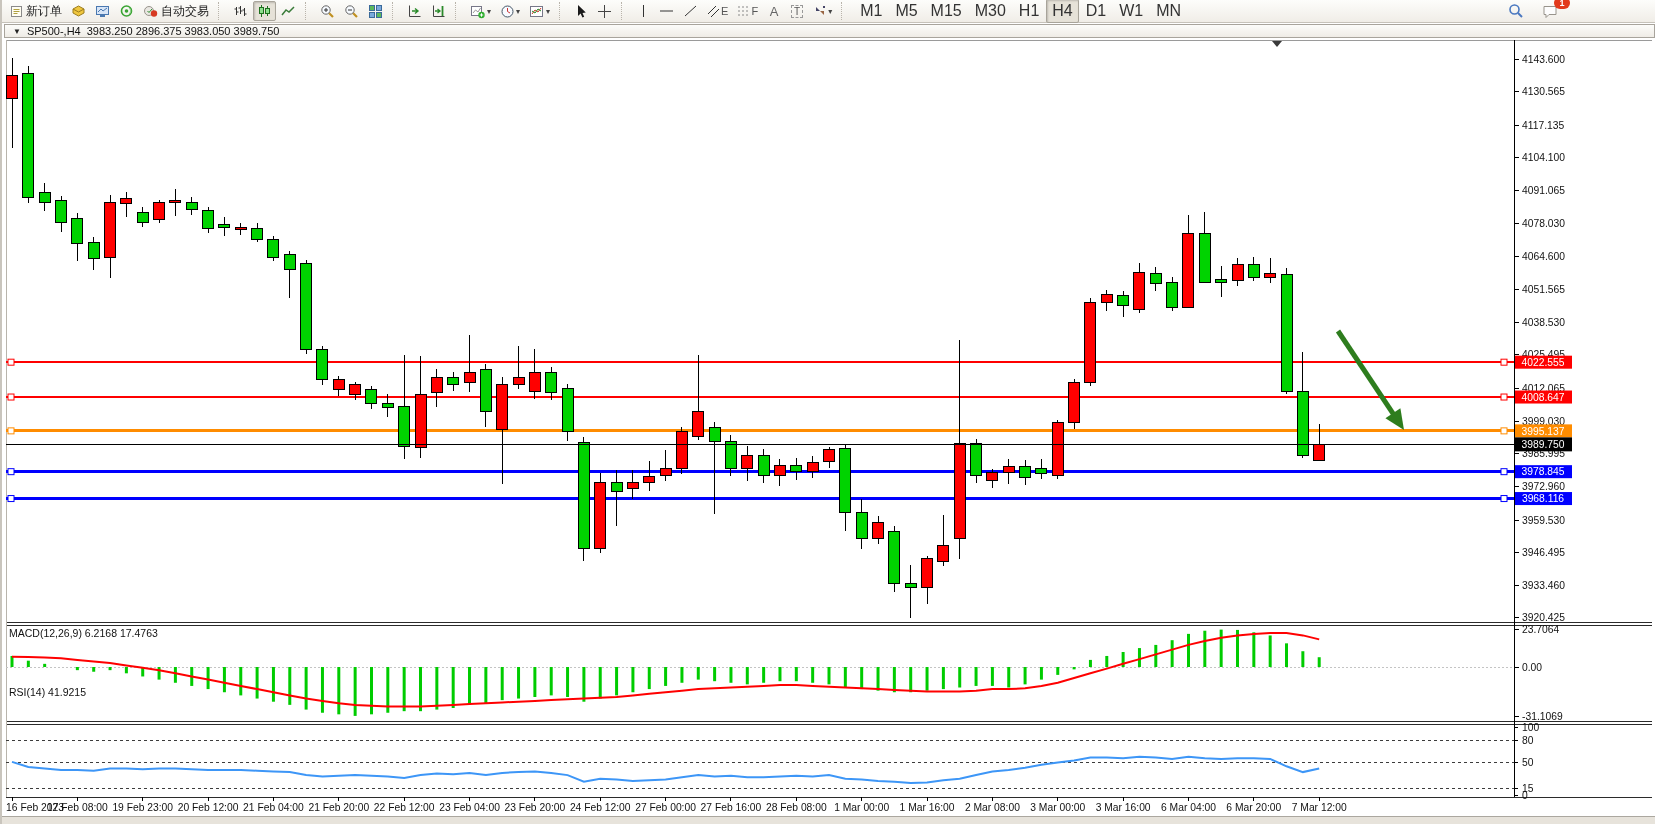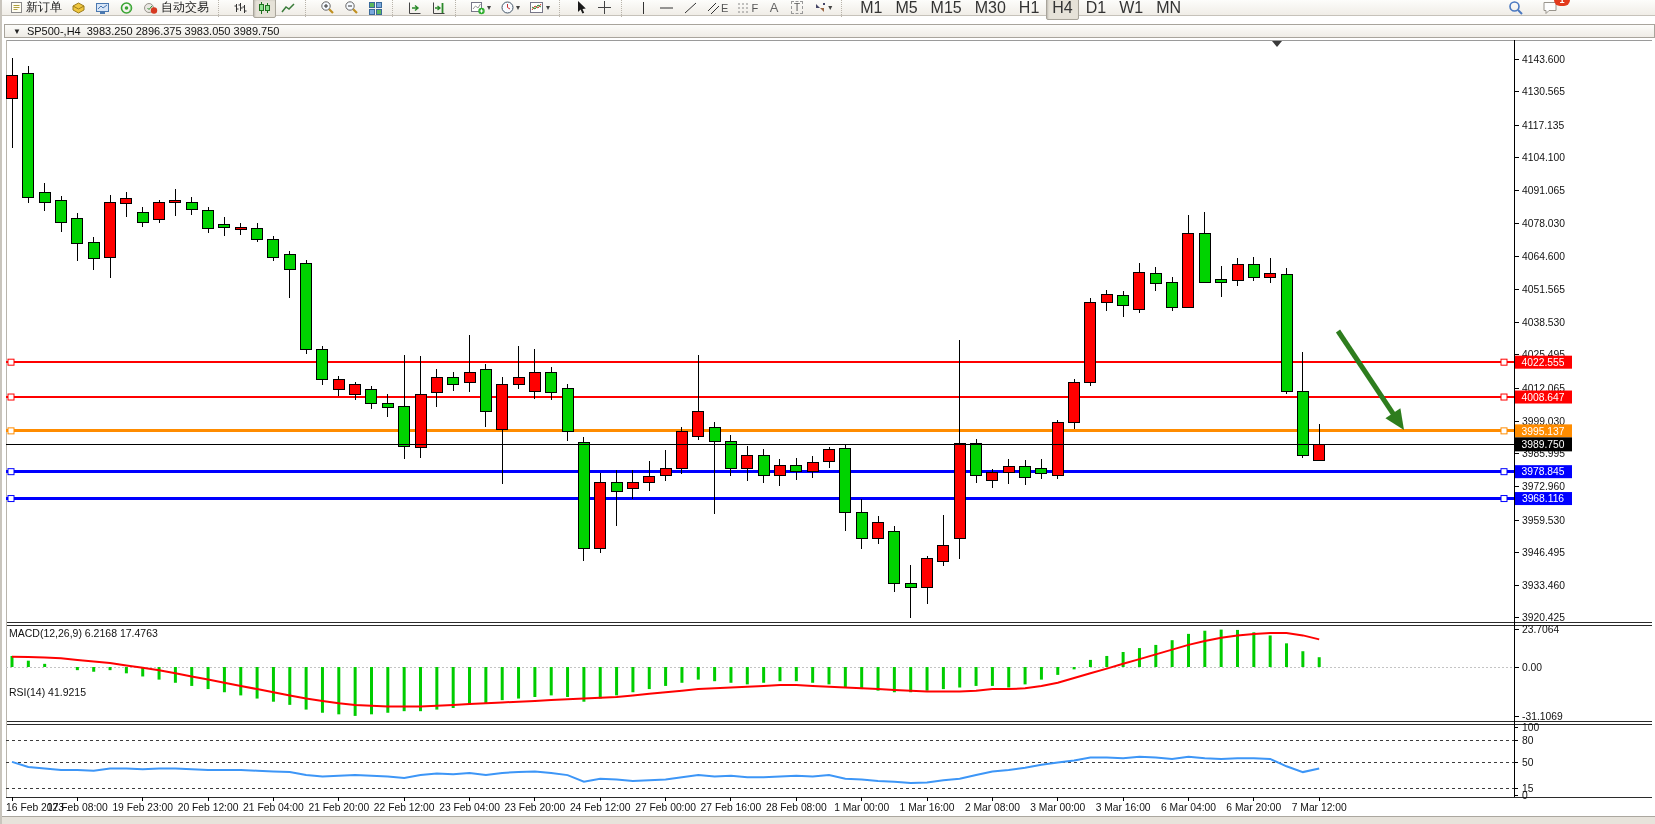--- a/index.html
+++ b/index.html
@@ -1,19 +1,19 @@
 <!DOCTYPE html>
 <html><head>
 <meta charset="utf-8">
 <style>
   html,body{margin:0;padding:0;width:1655px;height:824px;overflow:hidden;background:#fff;
             font-family:"Liberation Sans",sans-serif;}
   .app{position:relative;width:1655px;height:824px;background:#fff;border-left:2px solid #c9c5bd;box-sizing:border-box;}
   
-  .toolbar{position:absolute;left:0;top:0;width:100%;height:16px;display:flex;align-items:center;
+  .toolbar{position:absolute;left:0;top:0;width:100%;height:23px;display:flex;align-items:center;
            background:linear-gradient(#fdfdfb,#f0ede7);border-bottom:1px solid #c6c2ba;padding-left:4px;box-sizing:border-box;gap:1px;}
   .tbtn{height:20px;min-width:22px;display:inline-flex;align-items:center;justify-content:center;
         border:1px solid transparent;border-radius:2px;font-size:12px;color:#222;padding:0 3px;box-sizing:border-box;cursor:default;}
   .tbtn.textbtn{gap:3px;background:none;}
   .tbtn.pressed{background:#e6e2d8;border:1px solid #aaa69c;box-shadow:inset 1px 1px 2px rgba(0,0,0,.18);}
   .tsep{width:6px;height:18px;border-left:1px dotted #b9b4ab;margin:0 3px 0 4px;}
   .caret{font-size:8px;color:#444;margin-left:1px;}
   .letter{font-size:11px;color:#555;}
   .labelT{font-size:10px;color:#555;border:1px dashed #999;padding:0 2px;line-height:11px;}
   .tf-group{display:inline-flex;gap:1px;margin-left:2px;}

